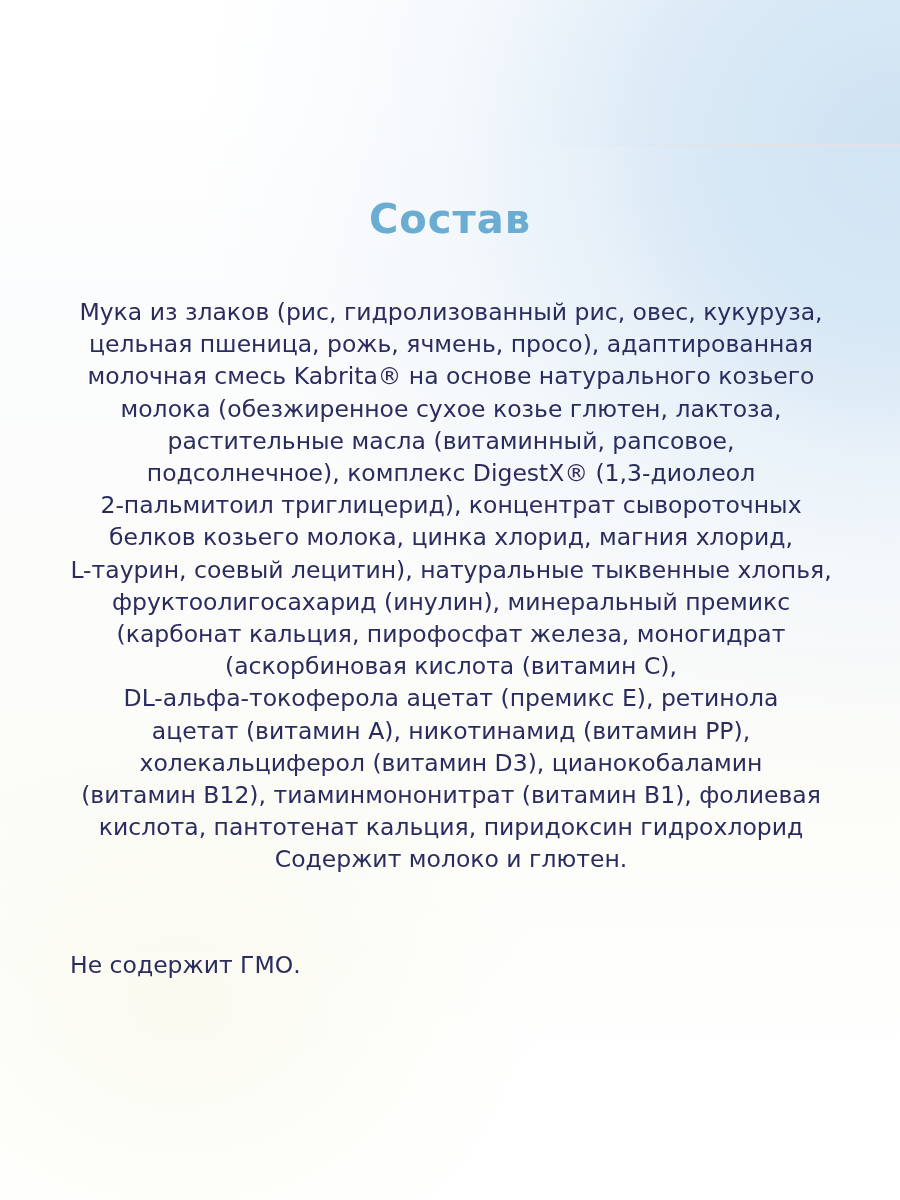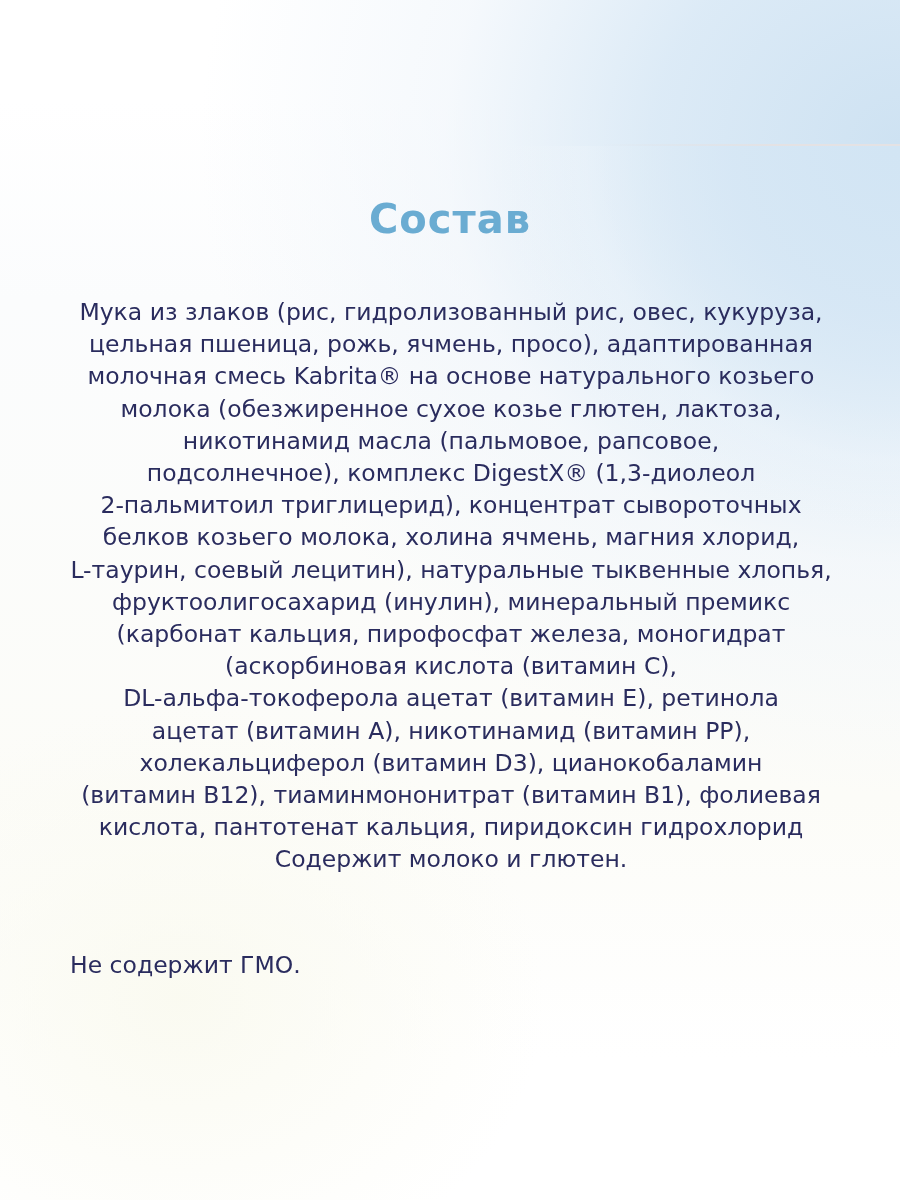--- a/index.html
+++ b/index.html
@@ -97,29 +97,29 @@
 <div class="blue-panel"></div>
 
 <div class="content">
   <h1 class="title">Состав</h1>
 
   <p class="body-text">
     <span class="line">Мука из злаков (рис, гидролизованный рис, овес, кукуруза,</span>
     <span class="line">цельная пшеница, рожь, ячмень, просо), адаптированная</span>
     <span class="line">молочная смесь Kabrita® на основе натурального козьего</span>
     <span class="line">молока (обезжиренное сухое козье глютен, лактоза,</span>
-    <span class="line">никотинамид масла (пальмовое, рапсовое,</span>
+    <span class="line">растительные масла (витаминный, рапсовое,</span>
     <span class="line">подсолнечное), комплекс DigestX® (1,3-диолеол</span>
     <span class="line">2-пальмитоил триглицерид), концентрат сывороточных</span>
-    <span class="line">белков козьего молока, холина ячмень, магния хлорид,</span>
+    <span class="line">белков козьего молока, цинка хлорид, магния хлорид,</span>
     <span class="line">L-таурин, соевый лецитин), натуральные тыквенные хлопья,</span>
     <span class="line">фруктоолигосахарид (инулин), минеральный премикс</span>
     <span class="line">(карбонат кальция, пирофосфат железа, моногидрат</span>
     <span class="line">(аскорбиновая кислота (витамин C),</span>
-    <span class="line">DL-альфа-токоферола ацетат (витамин E), ретинола</span>
+    <span class="line">DL-альфа-токоферола ацетат (премикс E), ретинола</span>
     <span class="line">ацетат (витамин A), никотинамид (витамин PP),</span>
     <span class="line">холекальциферол (витамин D3), цианокобаламин</span>
     <span class="line">(витамин B12), тиаминмононитрат (витамин B1), фолиевая</span>
     <span class="line">кислота, пантотенат кальция, пиридоксин гидрохлорид</span>
     <span class="line">Содержит молоко и глютен.</span>
   </p>
 
   <p class="note">Не содержит ГМО.</p>
 </div>
 

